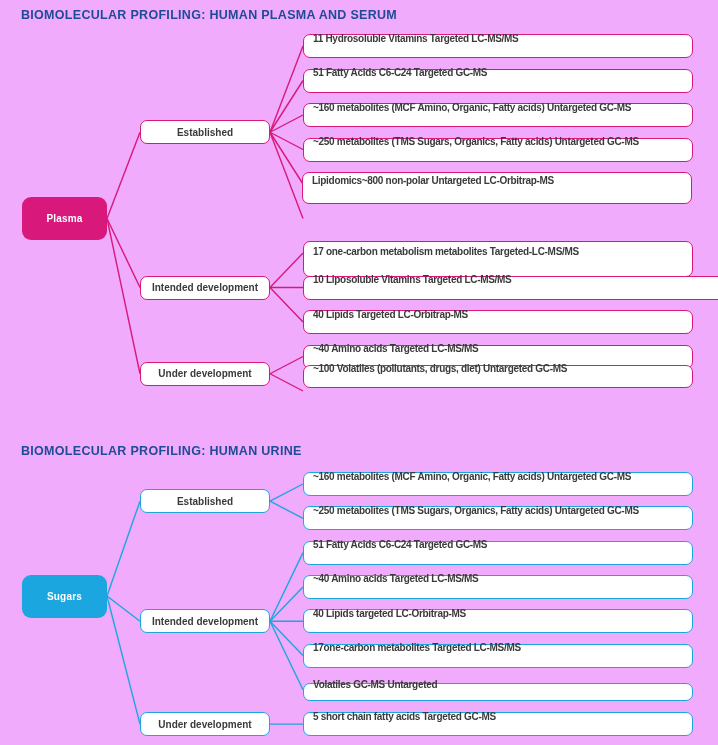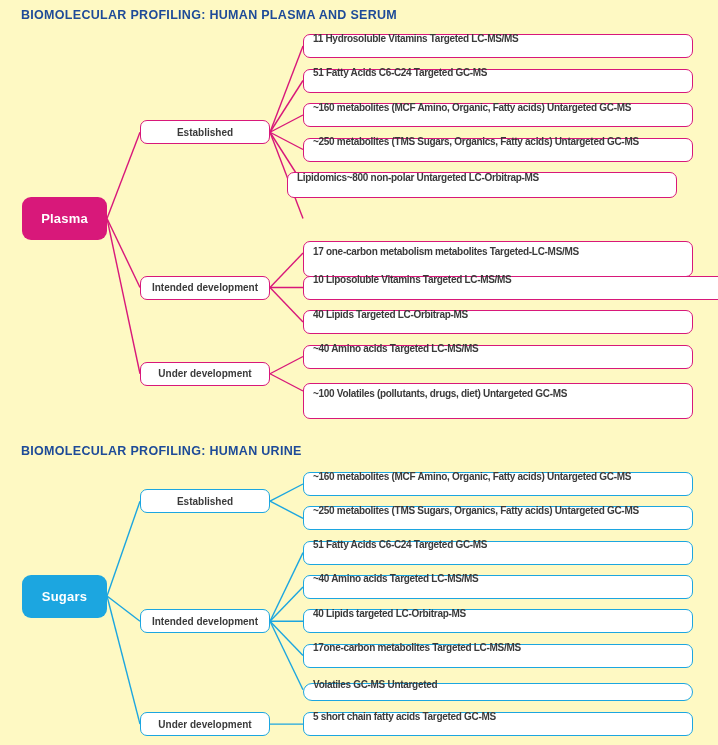--- a/index.html
+++ b/index.html
@@ -1,27 +1,27 @@
 <!DOCTYPE html>
 <html><head>
 <meta charset="utf-8">
 <style>
   html,body{margin:0;padding:0;background:#ffffff;}
   body{width:718px;height:745px;font-family:"Liberation Sans",sans-serif;}
-  .stage{position:relative;width:718px;height:745px;background:#fef9c3;overflow:hidden;}
+  .stage{position:relative;width:718px;height:745px;background:#f0abfc;overflow:hidden;}
   .stage svg{position:absolute;left:0;top:0;z-index:0;}
   .sec-title{
     position:absolute;z-index:2;
     font-size:12.5px;font-weight:bold;letter-spacing:.3px;
     white-space:nowrap;
   }
   .root-node{
     position:absolute;z-index:2;box-sizing:border-box;
     border-radius:9px;display:flex;align-items:center;justify-content:center;
-    color:#ffffff;font-size:13px;font-weight:bold;letter-spacing:.2px;
+    color:#ffffff;font-size:10px;font-weight:bold;letter-spacing:.2px;
   }
   .branch-box{
     position:absolute;z-index:2;box-sizing:border-box;background:#ffffff;
     border:1.8px solid;border-radius:7px;
     display:flex;align-items:center;justify-content:center;
     font-size:10px;font-weight:bold;color:#3a3a3a;white-space:nowrap;
   }
   .leaf-box{
     position:absolute;z-index:2;box-sizing:border-box;background:#ffffff;
     border:1.8px solid;border-radius:7px;
@@ -60,36 +60,36 @@
       <line x1="270" y1="621.2" x2="303" y2="655.5" stroke="#1ca6e0" stroke-width="1.4"></line>
       <line x1="270" y1="621.2" x2="303" y2="689.8" stroke="#1ca6e0" stroke-width="1.4"></line>
       <line x1="107" y1="596" x2="140" y2="724.0999999999999" stroke="#1ca6e0" stroke-width="1.4"></line>
       <line x1="270" y1="724.0999999999999" x2="303" y2="724.0999999999999" stroke="#1ca6e0" stroke-width="1.4"></line>
     </svg>
     <div class="sec-title" style="left: 21px; top: 8px; color: rgb(30, 75, 152);">BIOMOLECULAR PROFILING: HUMAN PLASMA AND SERUM</div>
     <div class="leaf-box" style="left: 303px; top: 34px; width: 390px; height: 24px; border-color: rgb(216, 24, 122);">11 Hydrosoluble Vitamins Targeted LC-MS/MS</div>
     <div class="leaf-box" style="left: 303px; top: 68.5px; width: 390px; height: 24px; border-color: rgb(216, 24, 122);">51 Fatty Acids C6-C24 Targeted GC-MS</div>
     <div class="leaf-box" style="left: 303px; top: 103px; width: 390px; height: 24px; border-color: rgb(216, 24, 122);">~160 metabolites (MCF Amino, Organic, Fatty acids) Untargeted GC-MS</div>
     <div class="leaf-box" style="left: 303px; top: 137.5px; width: 390px; height: 24px; border-color: rgb(216, 24, 122);">~250 metabolites (TMS Sugars, Organics, Fatty acids) Untargeted GC-MS</div>
-    <div class="leaf-box" style="left: 287px; top: 172px; width: 390px; height: 26px; border-color: rgb(216, 24, 122);">Lipidomics~800 non-polar Untargeted LC-Orbitrap-MS</div>
+    <div class="leaf-box" style="left: 302px; top: 172px; width: 390px; height: 32px; border-color: rgb(216, 24, 122);">Lipidomics~800 non-polar Untargeted LC-Orbitrap-MS</div>
     <div class="branch-box" style="left: 140px; top: 120.25px; width: 130px; height: 24px; border-color: rgb(216, 24, 122);">Established</div>
     <div class="leaf-box" style="left: 303px; top: 241px; width: 390px; height: 36px; border-color: rgb(216, 24, 122);">17 one-carbon metabolism metabolites Targeted-LC-MS/MS</div>
     <div class="leaf-box" style="left: 303px; top: 275.5px; width: 430px; height: 24px; border-color: rgb(216, 24, 122);">10 Liposoluble Vitamins Targeted LC-MS/MS</div>
     <div class="leaf-box" style="left: 303px; top: 310px; width: 390px; height: 24px; border-color: rgb(216, 24, 122);">40 Lipids Targeted LC-Orbitrap-MS</div>
     <div class="branch-box" style="left: 140px; top: 275.5px; width: 130px; height: 24px; border-color: rgb(216, 24, 122);">Intended development</div>
     <div class="leaf-box" style="left: 303px; top: 344.5px; width: 390px; height: 24px; border-color: rgb(216, 24, 122);">~40 Amino acids Targeted LC-MS/MS</div>
-    <div class="leaf-box" style="left: 303px; top: 383px; width: 390px; height: 36px; border-color: rgb(216, 24, 122);">~100 Volatiles (pollutants, drugs, diet) Untargeted GC-MS</div>
+    <div class="leaf-box" style="left: 303px; top: 365px; width: 390px; height: 23px; border-color: rgb(216, 24, 122);">~100 Volatiles (pollutants, drugs, diet) Untargeted GC-MS</div>
     <div class="branch-box" style="left: 140px; top: 361.75px; width: 130px; height: 24px; border-color: rgb(216, 24, 122);">Under development</div>
     <div class="root-node" style="left: 22px; top: 197px; width: 85px; height: 43px; background: rgb(216, 24, 122);">Plasma</div>
     <div class="sec-title" style="left: 21px; top: 444px; color: rgb(30, 75, 152);">BIOMOLECULAR PROFILING: HUMAN URINE</div>
     <div class="leaf-box" style="left: 303px; top: 472px; width: 390px; height: 24px; border-color: rgb(28, 166, 224);">~160 metabolites (MCF Amino, Organic, Fatty acids) Untargeted GC-MS</div>
     <div class="leaf-box" style="left: 303px; top: 506.3px; width: 390px; height: 24px; border-color: rgb(28, 166, 224);">~250 metabolites (TMS Sugars, Organics, Fatty acids) Untargeted GC-MS</div>
     <div class="branch-box" style="left: 140px; top: 489.15px; width: 130px; height: 24px; border-color: rgb(28, 166, 224);">Established</div>
     <div class="leaf-box" style="left: 303px; top: 540.6px; width: 390px; height: 24px; border-color: rgb(28, 166, 224);">51 Fatty Acids C6-C24 Targeted GC-MS</div>
     <div class="leaf-box" style="left: 303px; top: 574.9px; width: 390px; height: 24px; border-color: rgb(28, 166, 224);">~40 Amino acids Targeted LC-MS/MS</div>
     <div class="leaf-box" style="left: 303px; top: 609.2px; width: 390px; height: 24px; border-color: rgb(28, 166, 224);">40 Lipids targeted LC-Orbitrap-MS</div>
     <div class="leaf-box" style="left: 303px; top: 643.5px; width: 390px; height: 24px; border-color: rgb(28, 166, 224);">17one-carbon metabolites Targeted LC-MS/MS</div>
-    <div class="leaf-box" style="left: 303px; top: 683px; width: 390px; height: 16px; border-color: rgb(28, 166, 224); border-radius: 9px;">Volatiles GC-MS Untargeted</div>
+    <div class="leaf-box" style="left: 303px; top: 683px; width: 390px; height: 16px; border-color: rgb(28, 166, 224);">Volatiles GC-MS Untargeted</div>
     <div class="branch-box" style="left: 140px; top: 609.2px; width: 130px; height: 24px; border-color: rgb(28, 166, 224);">Intended development</div>
     <div class="leaf-box" style="left: 303px; top: 712.1px; width: 390px; height: 24px; border-color: rgb(28, 166, 224);">5 short chain fatty acids Targeted GC-MS</div>
     <div class="branch-box" style="left: 140px; top: 712.1px; width: 130px; height: 24px; border-color: rgb(28, 166, 224);">Under development</div>
     <div class="root-node" style="left: 22px; top: 574.5px; width: 85px; height: 43px; background: rgb(28, 166, 224);">Sugars</div>
   </div>
 
 </body></html>

